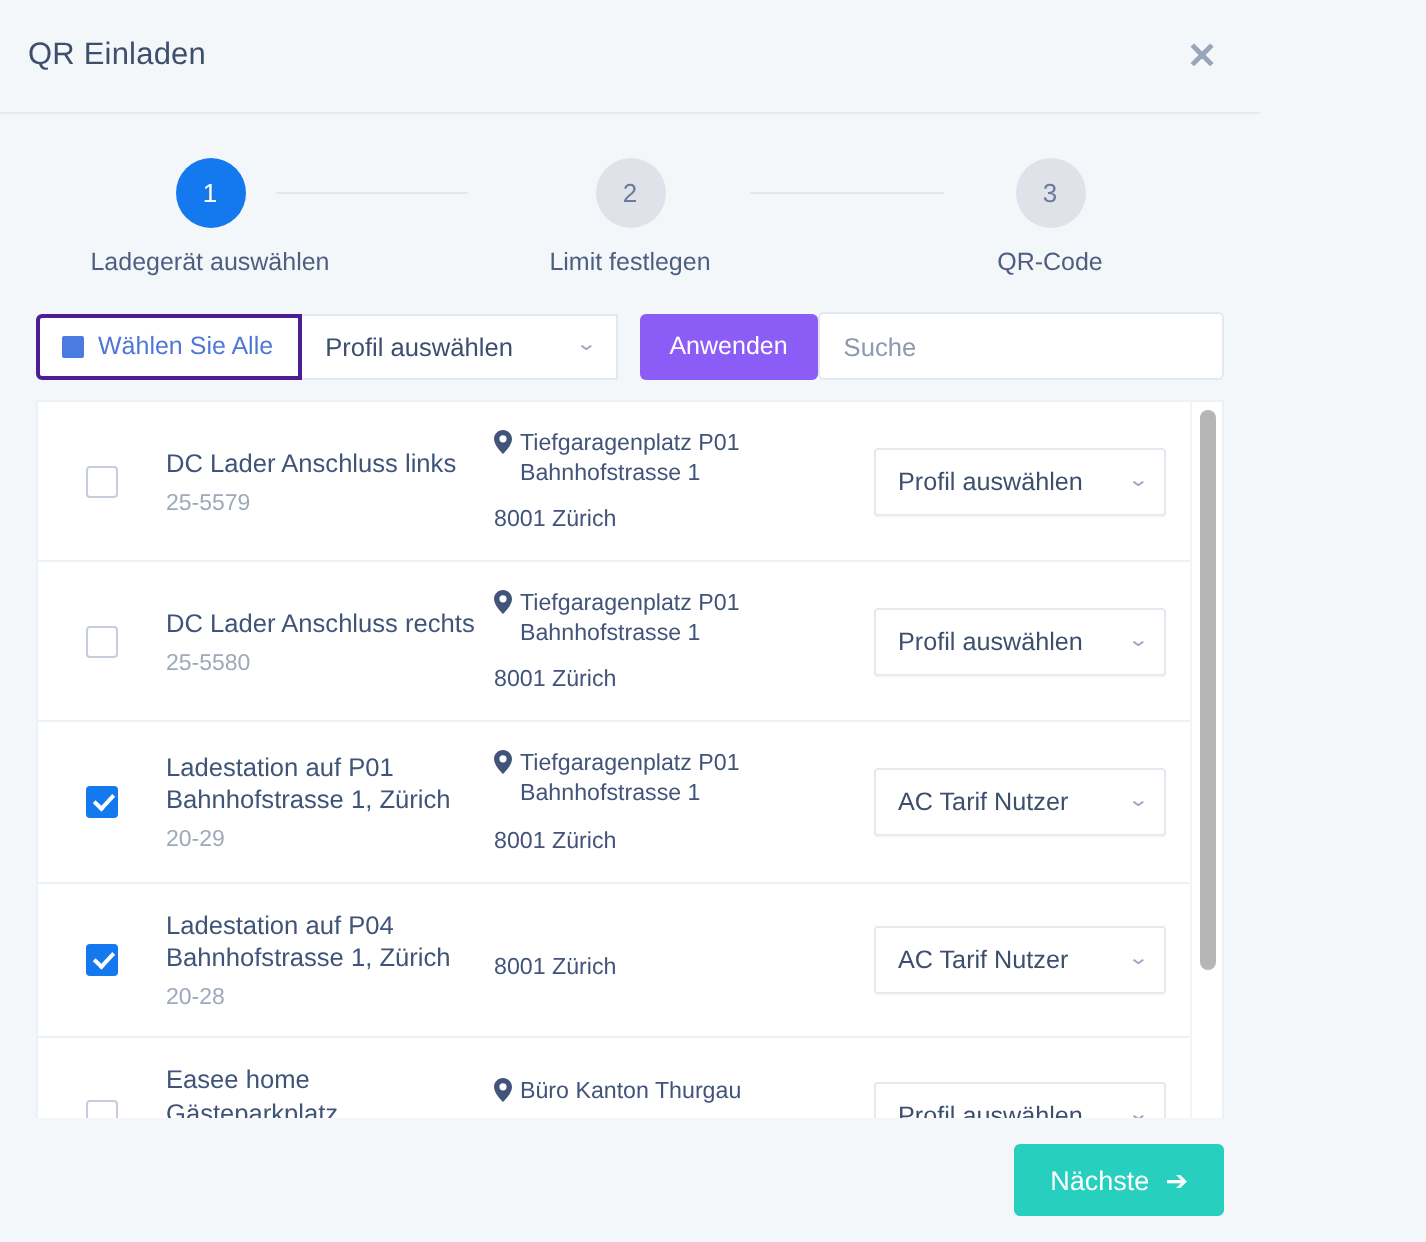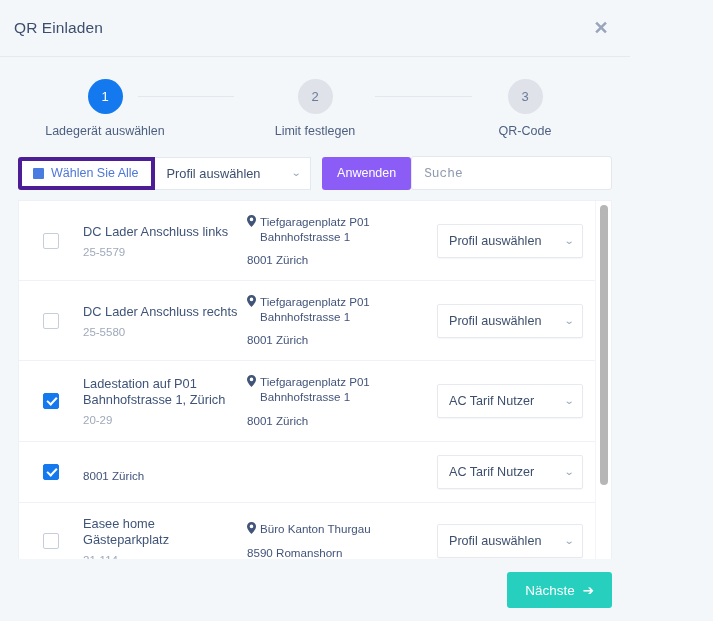--- a/index.html
+++ b/index.html
@@ -104,21 +104,21 @@
 
   
   .toolbar {
     display: flex;
     align-items: center;
     padding: 8px 18px 10px 18px;
     gap: 0;
   }
   .select-all-btn {
     height: 33px;
-    border: 4px solid #4c1d95;
+    border: 2px solid #4c1d95;
     border-radius: 3px 0 0 3px;
     background: #ffffff;
     display: flex;
     align-items: center;
     gap: 7px;
     padding: 0 12px 0 11px;
     font-size: 12.5px;
     color: #4f77d8;
     cursor: pointer;
     white-space: nowrap;
@@ -168,21 +168,21 @@
   }
   .search-input {
     width: 100%;
     height: 34px;
     border: 1px solid #e3e8ee;
     border-radius: 3px;
     background: #ffffff;
     padding: 0 12px;
     font-size: 12.8px;
     color: #3d4f6d;
-    font-family: Liberation Mono, monospace;
+    font-family: Liberation Sans, sans-serif;
     outline: none;
   }
   .search-input::placeholder { color: #8d99ae; }
 
   
   .list-wrap {
     margin: 0 18px;
     flex: 1;
     background: #ffffff;
     border: 1px solid #edf1f5;
@@ -457,20 +457,24 @@
             <div class="row-select">
               <span>AC Tarif Nutzer</span>
               <span class="chev">⌄</span>
             </div>
           </div>
         </div>
         <div class="row">
           <div class="cell-check">
             <div class="cbox checked"></div>
           </div>
+          <div class="cell-name">
+            <div class="name-txt">Ladestation auf P04 Bahnhofstrasse 1, Zürich</div>
+            <div class="name-id">20-28</div>
+          </div>
           <div class="cell-addr">
             <div class="addr-line2">8001 Zürich</div>
           </div>
           <div class="cell-profile">
             <div class="row-select">
               <span>AC Tarif Nutzer</span>
               <span class="chev">⌄</span>
             </div>
           </div>
         </div>

